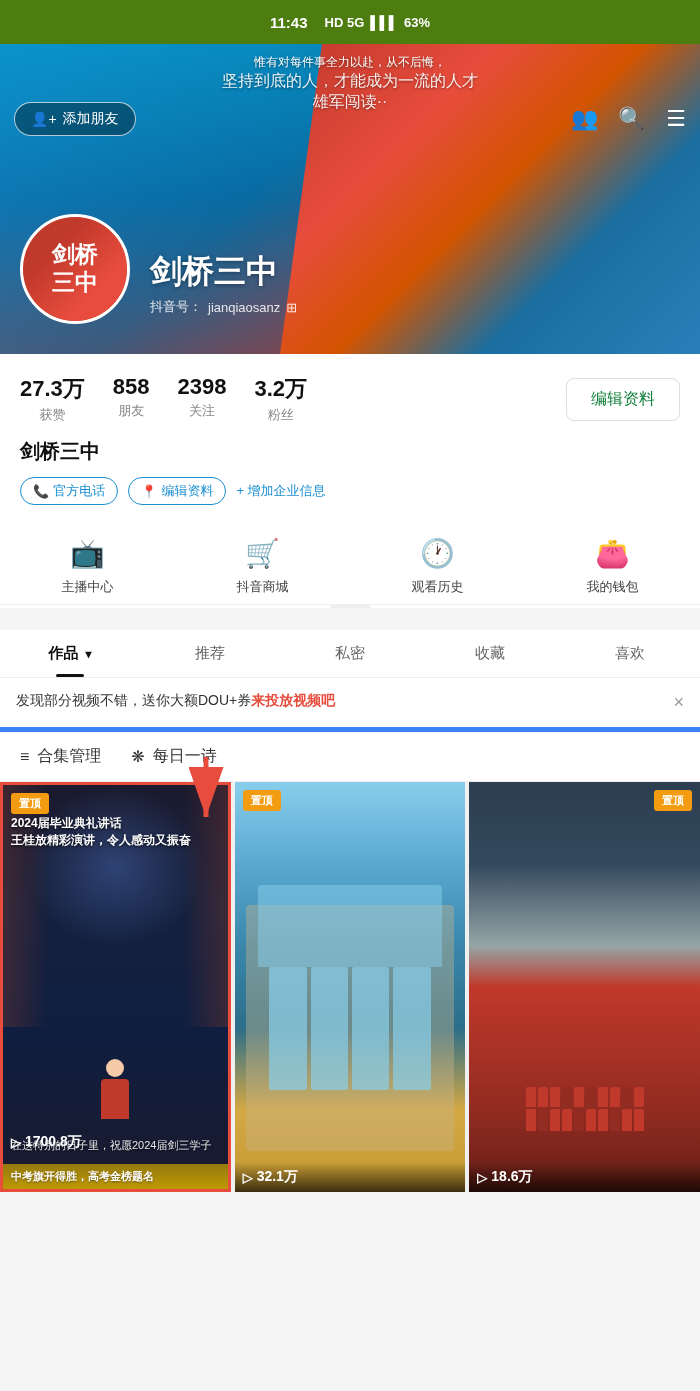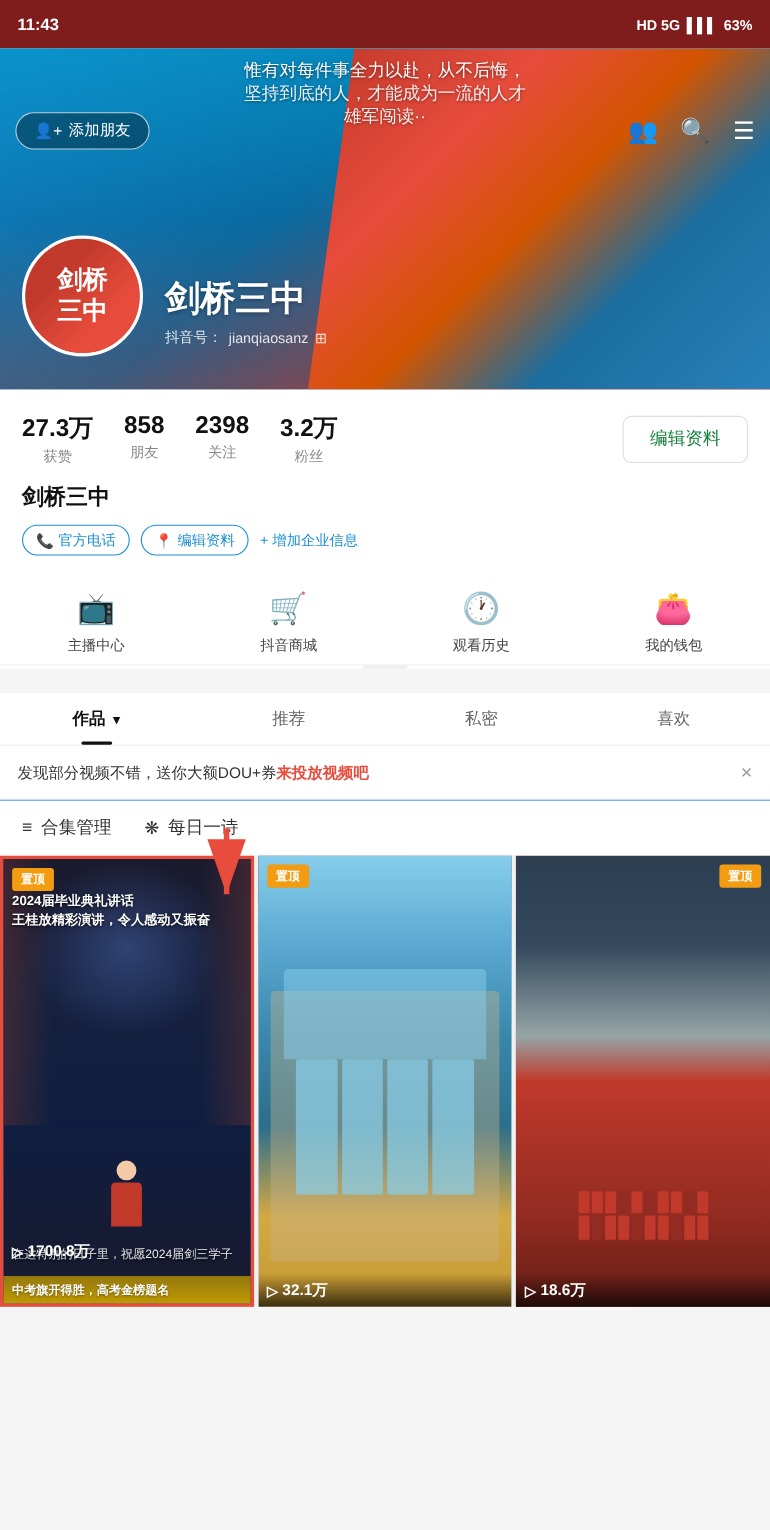--- a/index.html
+++ b/index.html
@@ -7,26 +7,26 @@
     body {
       width: 700px;
       min-height: 1391px;
       font-family: -apple-system, 'PingFang SC', 'Helvetica Neue', Arial, sans-serif;
       background: #f5f5f5;
       overflow-x: hidden;
     }
 
     
     .status-bar {
-      background: #7f1d1d;
+      background: #4d7c0f;
       color: #fff;
       height: 44px;
       display: flex;
       align-items: center;
-      justify-content: space-between;
+      justify-content: center;
       padding: 0 16px;
       font-size: 15px;
       font-weight: 600;
     }
     .status-bar-right {
       display: flex;
       align-items: center;
       gap: 6px;
       font-size: 13px;
       padding-left: 17px;
@@ -285,22 +285,21 @@
     .tab-arrow {
       font-size: 12px;
       margin-left: 3px;
     }
 
     
     .promo-banner {
       background: #fff;
       padding: 14px 16px;
       display: flex;
-      align-items: center;
-      border-bottom: 1px solid #3b82f6;
+      border-bottom: 5px solid #3b82f6;
     }
     .promo-text {
       flex: 1;
       font-size: 14px;
       color: #333;
     }
     .promo-link {
       color: #e74c3c;
       font-weight: 600;
     }
@@ -423,21 +422,21 @@
     .play-icon {
       font-size: 13px;
     }
 
     
     .video-item-featured {
       border: 3px solid #e74c3c;
     }
 
     .banner-quote-line1 {
-      font-size: 16px;
+      font-size: 12px;
     }
     .banner-quote-line2 {
       font-size: 16px;
       opacity: 0.9;
     }
 
     .stats-section-wrapper {
       background: #fff;
     }
 
@@ -563,20 +562,23 @@
 <div class="tabs-bar">
   <div class="tab-item active">
     <span>作品</span>
     <span class="tab-arrow">▾</span>
   </div>
   <div class="tab-item">
     <span>推荐</span>
   </div>
   <div class="tab-item">
     <span>私密</span>
+  </div>
+  <div class="tab-item">
+    <span>收藏</span>
   </div>
   <div class="tab-item">
     <span>喜欢</span>
   </div>
 </div>
 
 <div class="promo-banner">
   <div class="promo-text">
     <span>发现部分视频不错，送你大额DOU+券</span><span class="promo-link">来投放视频吧</span>
   </div>

